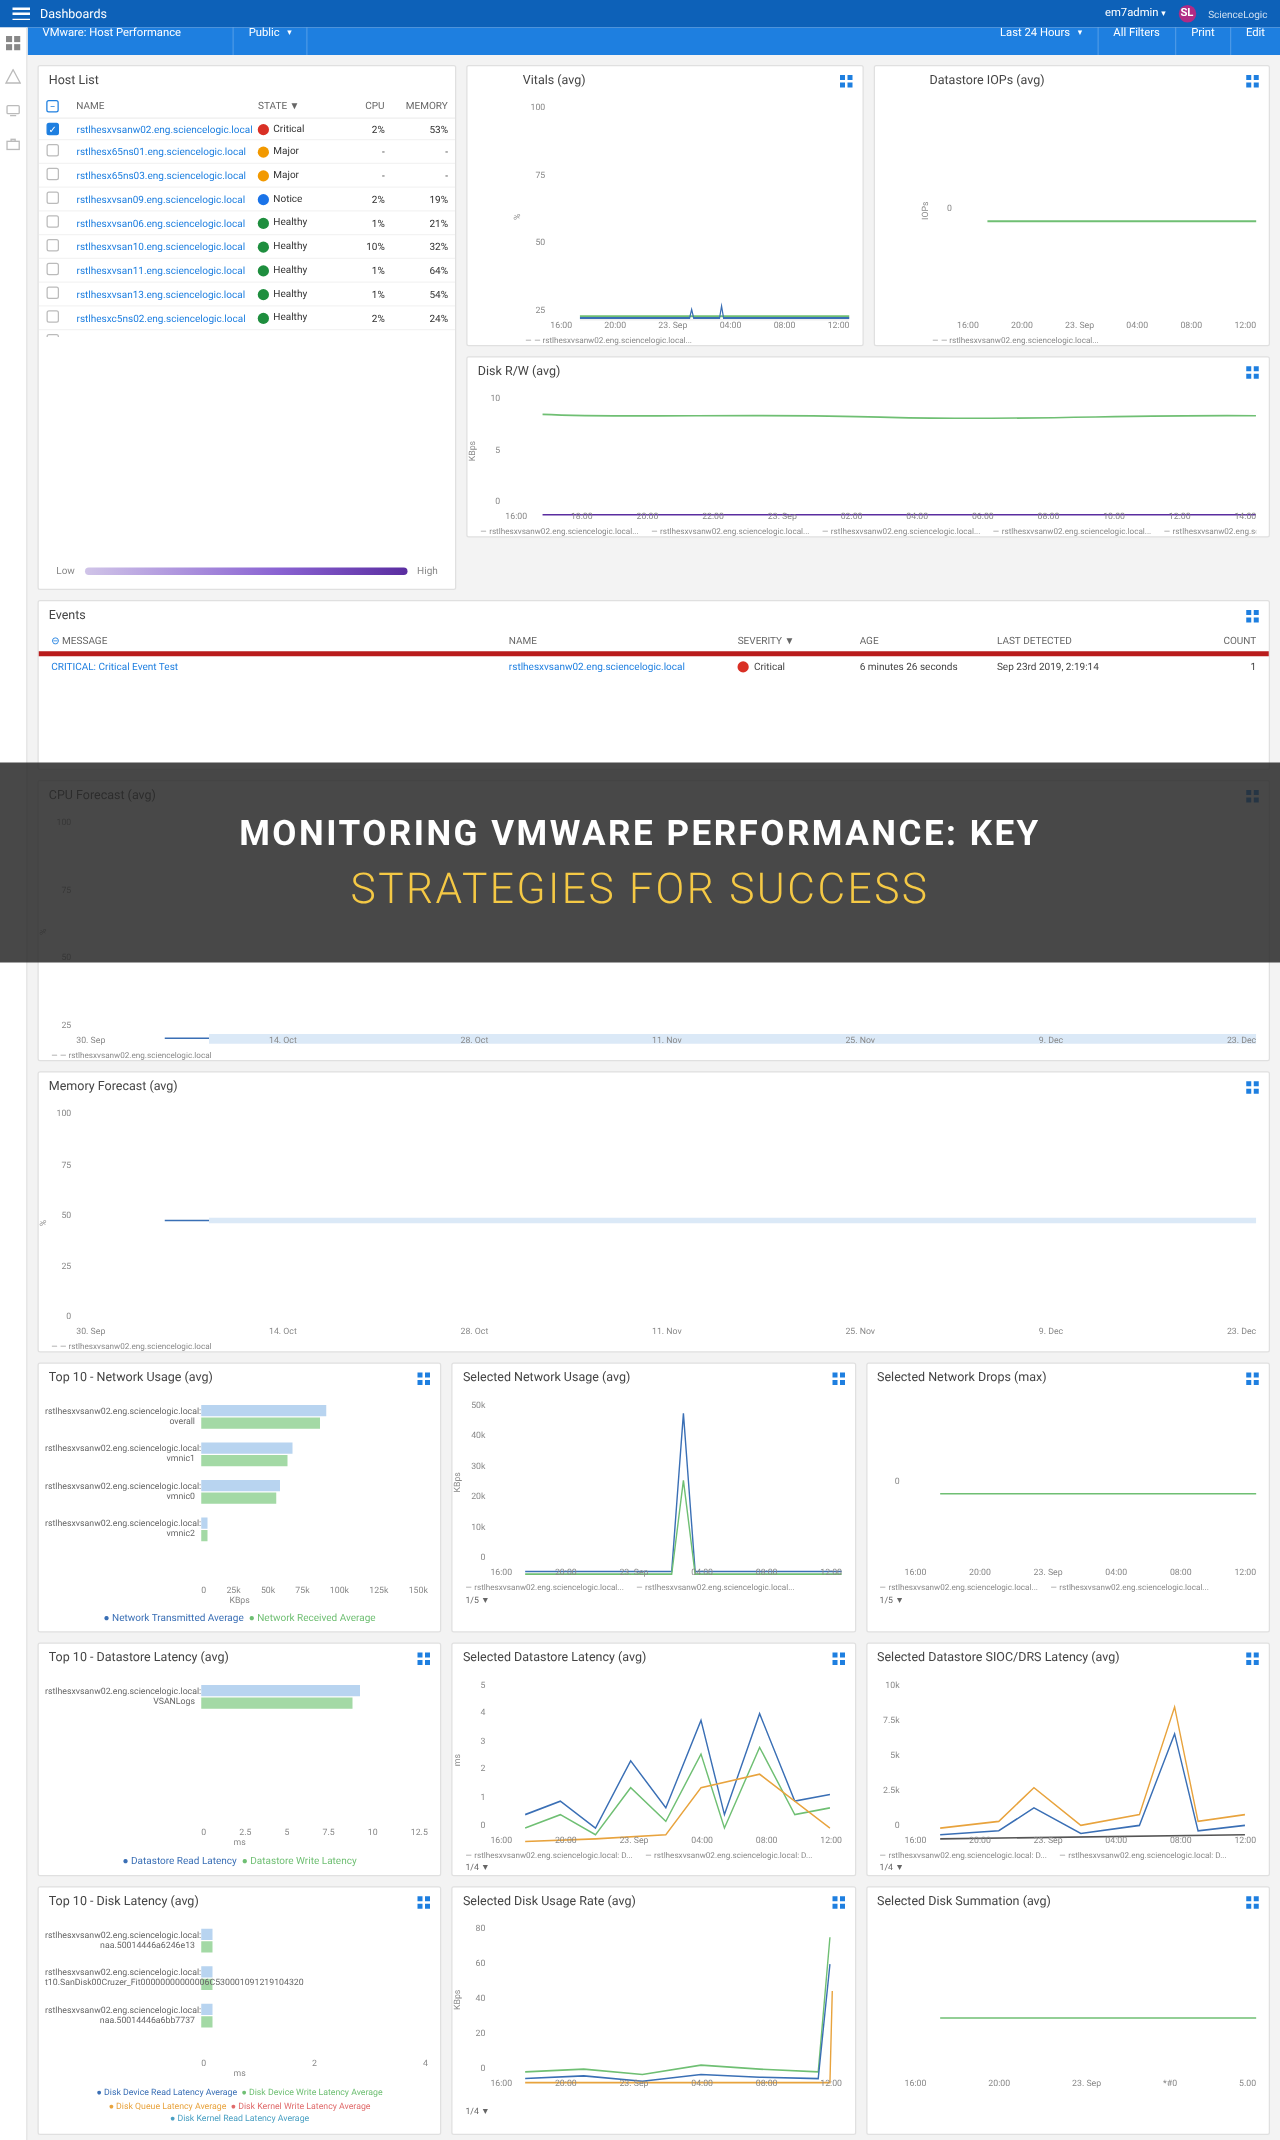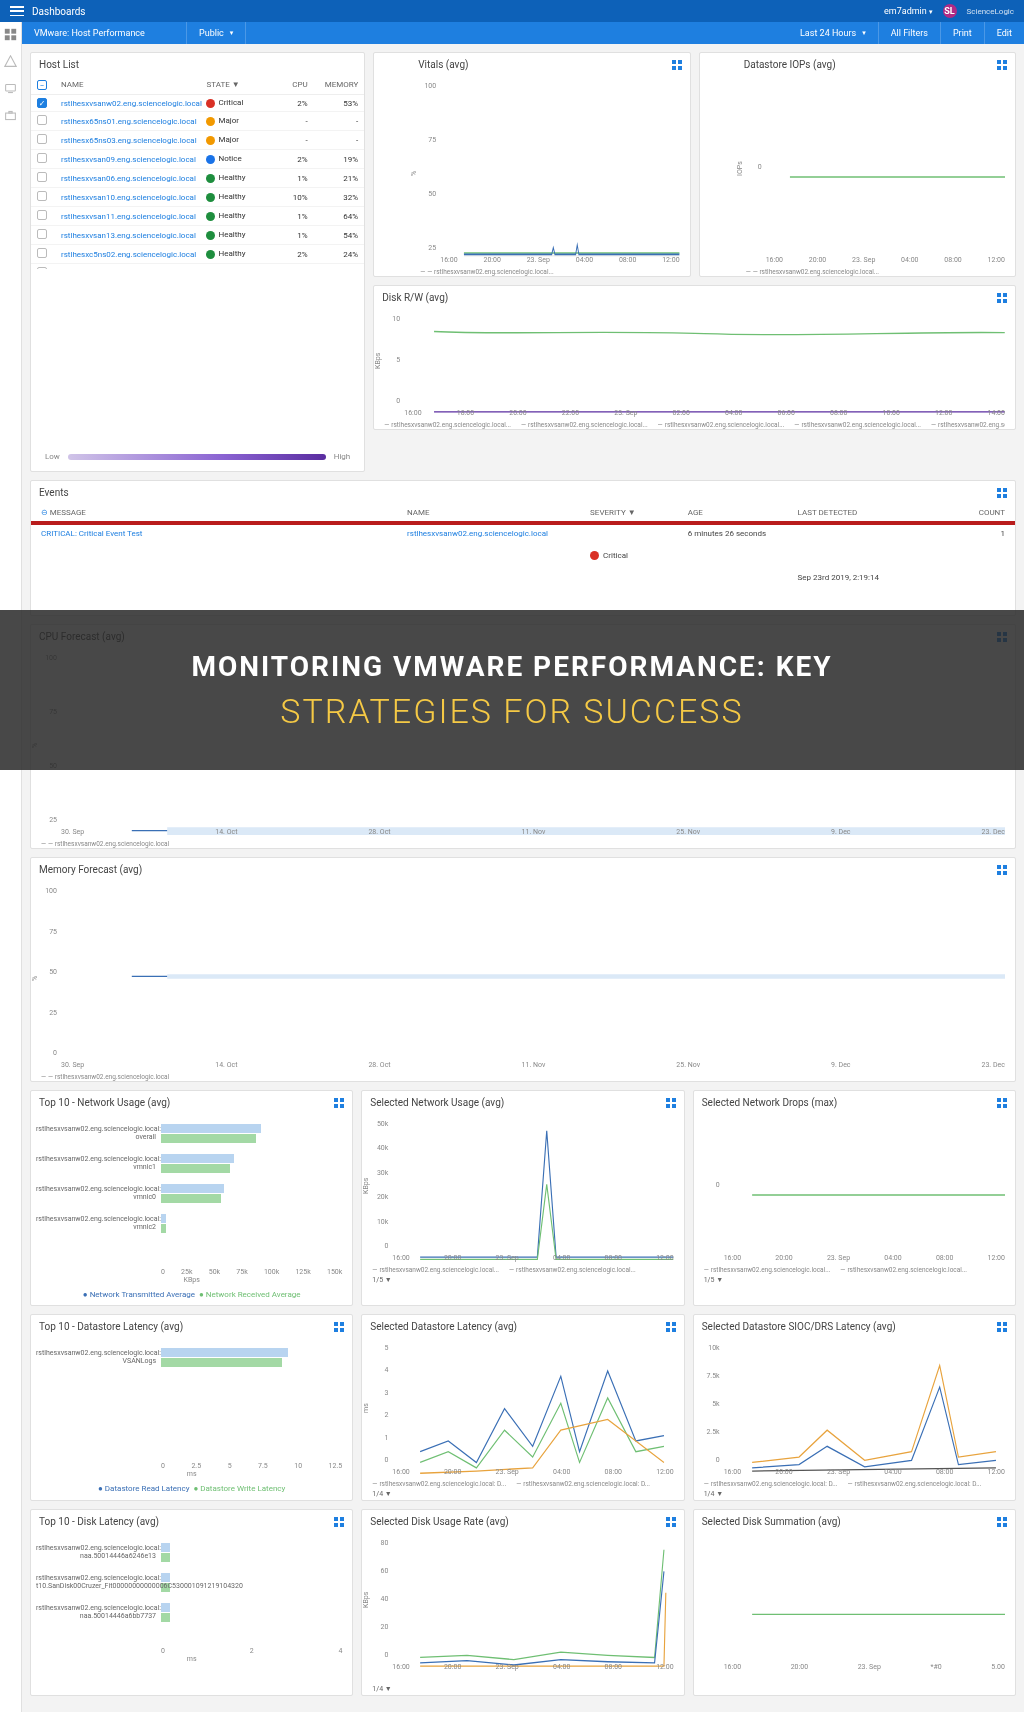--- a/index.html
+++ b/index.html
@@ -4,21 +4,21 @@
 <style>
   * { box-sizing: border-box; margin: 0; padding: 0; font-family: -apple-system, BlinkMacSystemFont, "Segoe UI", Roboto, sans-serif; }
   body { background: #f3f3f3; font-size: 10px; width: 1024px; height: 1712px; position: relative; color: #333; }
   .topbar { height: 22px; background: #0d61b8; color: #fff; display: flex; align-items: center; padding: 0 10px; justify-content: space-between; }
   .topbar-left { display: flex; align-items: center; gap: 8px; }
   .topbar-right { display: flex; align-items: center; gap: 10px; font-size: 9px; }
   .hamburger { width: 14px; height: 10px; display: flex; flex-direction: column; justify-content: space-between; cursor: pointer; }
   .hamburger span { display: block; height: 1.5px; background: #fff; }
   .logo-dot { width: 14px; height: 14px; border-radius: 50%; background: #b02a85; display: inline-flex; align-items: center; justify-content: center; color:#fff; font-size:9px; font-weight:bold;}
   .filterbar { height: 22px; background: #1e7fe0; color: #fff; display: flex; align-items: center; font-size: 9px; margin-left: 22px; }
-  .filter-seg { padding: 0 12px; border-right: 1px solid rgba(255,255,255,0.2); height: 100%; display: flex; align-items: center; gap: 6px; }
+  .filter-seg { padding: 0 12px; border-right: 1px solid rgba(255,255,255,0.2); height: 100%; display: flex; align-items: flex-start; gap: 6px; }
   .filter-right { margin-left: auto; display: flex; align-items: center; height: 100%; }
   .sidebar { position: absolute; left: 0; top: 22px; width: 22px; height: calc(100% - 22px); background: #fff; border-right: 1px solid #e0e0e0; display: flex; flex-direction: column; align-items: center; padding-top: 6px; gap: 14px; color: #888; }
   .sidebar-icon { width: 13px; height: 13px; }
   .main { margin-left: 22px; padding: 8px; }
   .row { display: flex; gap: 8px; margin-bottom: 8px; }
   .panel { background: #fff; border: 1px solid #e0e0e0; border-radius: 2px; position: relative; }
   .panel-header { padding: 6px 8px; display: flex; align-items: center; justify-content: space-between; color: #444; font-size: 10px; }
   .grid-icon { width: 10px; height: 10px; background: linear-gradient(#1e7fe0,#1e7fe0), linear-gradient(#1e7fe0,#1e7fe0), linear-gradient(#1e7fe0,#1e7fe0), linear-gradient(#1e7fe0,#1e7fe0); background-size: 4px 4px; background-repeat: no-repeat; background-position: 0 0, 6px 0, 0 6px, 6px 6px; cursor: pointer; }
   
   .hostlist { width: 34%; height: 420px; display: flex; flex-direction: column; }
@@ -343,21 +343,21 @@
     </div>
     <div class="events-body">
       <div class="ev-row">
         <span>CRITICAL: Critical Event Test</span>
         <span>rstlhesxvsanw02.eng.sciencelogic.local</span>
         <span class="sev">
             <span class="sev-dot"></span>
             <span>Critical</span>
           </span>
         <span style="color:#444;">6 minutes 26 seconds</span>
-        <span style="color:#444;margin-top:44px;">Sep 23rd 2019, 2:19:14</span>
+        <span style="color:#444;">Sep 23rd 2019, 2:19:14</span>
         <span style="color:#444;text-align:right;">1</span>
       </div>
     </div>
   </div>
 
   <div class="half2" style="margin-top:8px;margin-bottom:8px;">
     <div class="panel">
       <div class="panel-header">
           <span>CPU Forecast (avg)</span>
           <span class="grid-icon"></span>
@@ -641,20 +641,27 @@
       <div class="bar" style="width:5%;background:#b8d4f0;"></div>
       <div class="bar" style="width:4.75%;background:#a3d9a5;"></div>
           </div>
         </div>
       <div class="hbar-x" style="padding:0 10px 0 130px;">
           <span>0</span>
           <span>2</span>
           <span>4</span>
         </div>
       <div style="text-align:center;font-size:7px;color:#888;">ms</div>
+      <div class="hbar-legend" style="font-size:7px; line-height:1.5;">
+        <span style="color:#3a6fb5;">Disk Device Read Latency Average</span>&nbsp;
+        <span style="color:#6fbf73;">Disk Device Write Latency Average</span><br>
+        <span style="color:#e8a33d;">Disk Queue Latency Average</span>&nbsp;
+        <span style="color:#e06b6b;">Disk Kernel Write Latency Average</span><br>
+        <span style="color:#4aa0c3;">Disk Kernel Read Latency Average</span>
+      </div>
     </div>
     <div class="panel">
       <div class="panel-header">
           <span>Selected Disk Usage Rate (avg)</span>
           <span class="grid-icon"></span>
         </div>
       <div class="chart-body" style="height:150px;">
         <span class="axis-label">KBps</span>
         <div class="y-ticks">
             <span>80</span>

